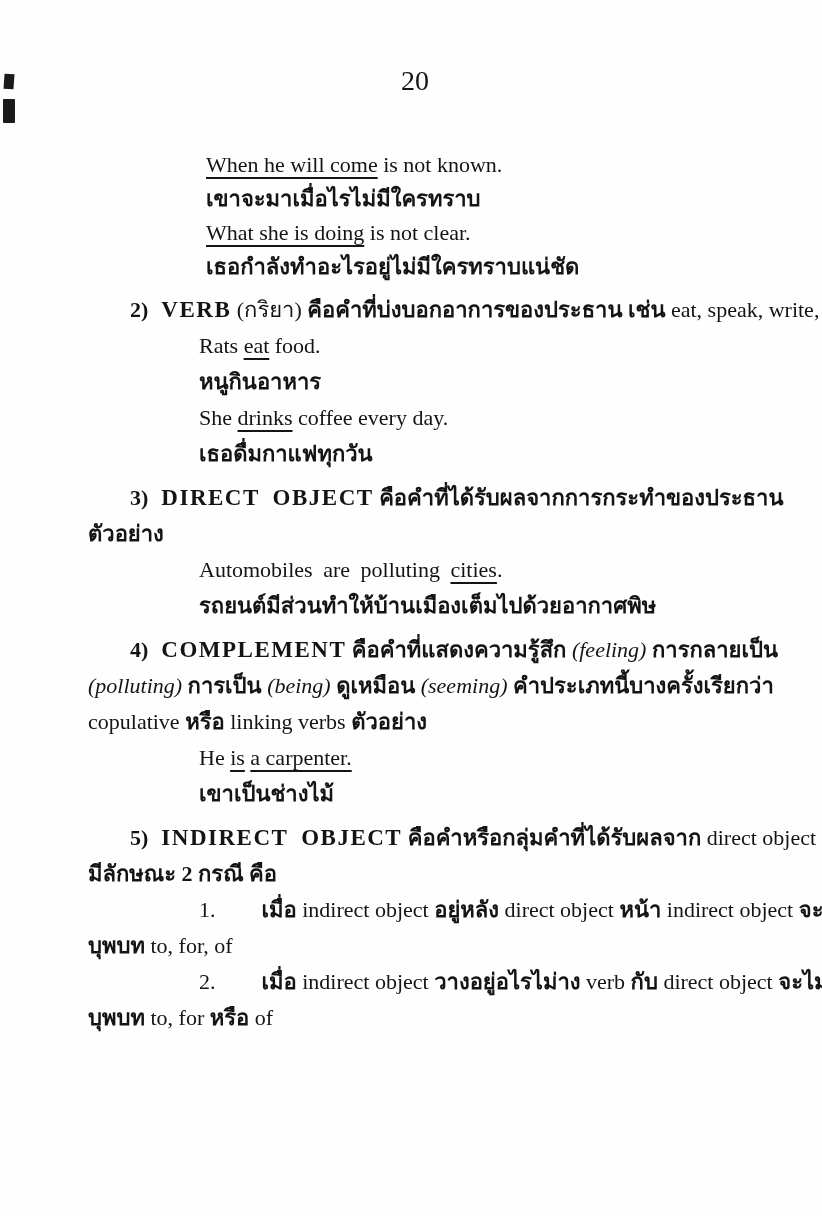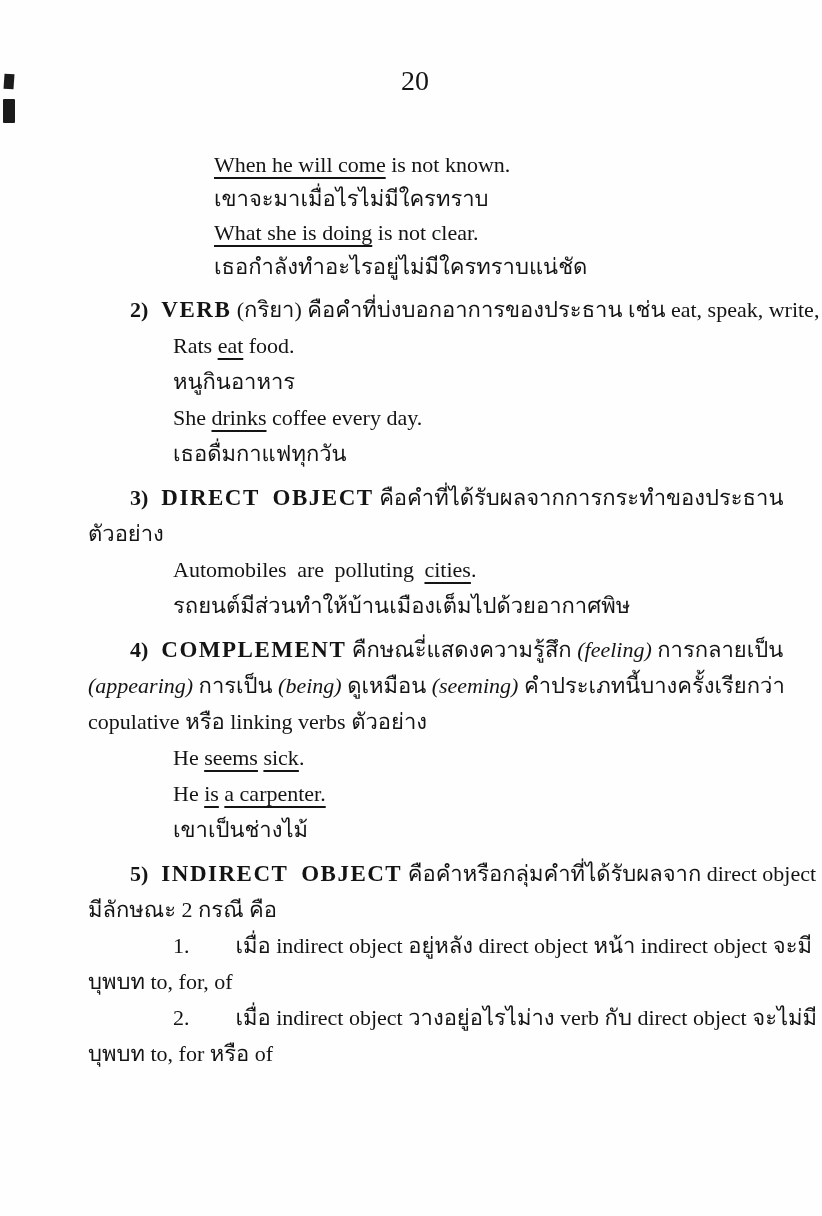--- a/index.html
+++ b/index.html
@@ -21,28 +21,28 @@
     line-height:36px;
     height:36px;
     white-space:nowrap;
   }
   .pagenum{
     margin-top:65px;
     text-align:center;
     font-size:28px;
   }
   .intro{margin-top:51px;margin-left:118px;}
-  .intro .line{line-height:34px;height:34px;margin-left:8px;}
+  .intro .line{line-height:34px;height:34px;}
   .section{margin-top:8px;}
   .head{margin-left:42px;}
-  .ex{margin-left:85px;}
+  .ex{margin-left:111px;}
   
   .num{font-weight:bold;margin-right:13px;}
   .ttl{font-weight:bold;font-size:23px;letter-spacing:1.5px;word-spacing:6px;}
-  .th{font-weight:normal;}
+  .th{font-weight:bold;}
   .i{font-style:italic;}
   .u{text-decoration:underline;text-underline-offset:5px;text-decoration-thickness:1.5px;}
   .nli{margin-right:46px;}
   .wsp{word-spacing:5px;text-align:right;}
   
   .artifact{position:absolute;background:#1b1b1b;}
   .a1{left:4px;top:9px;width:10px;height:15px;transform:rotate(4deg);}
   .a2{left:3px;top:34px;width:12px;height:24px;border-radius:1px;}
 </style>
 </head>
@@ -75,25 +75,24 @@
   <div class="section">
     <div class="line head"><span class="num">3)</span><span class="ttl">DIRECT OBJECT</span><span class="th">  คือคำที่ได้รับผลจากการกระทำของประธาน</span></div>
     <div class="line"><span class="th">ตัวอย่าง</span></div>
     <div class="ex">
       <div class="line"><span class="wsp">Automobiles are polluting </span><span class="u">cities</span><span>.</span></div>
       <div class="line"><span class="th">รถยนต์มีส่วนทำให้บ้านเมืองเต็มไปด้วยอากาศพิษ</span></div>
     </div>
   </div>
 
   <div class="section">
-    <div class="line head"><span class="num">4)</span><span class="ttl">COMPLEMENT</span><span class="th"> คืกษณะี่แสดงความรู้สึก </span><span class="i">(feeling)</span><span class="th"> การกลายเป็น</span></div>
-    <div class="line"><span class="i">(appearing) </span><span class="th">การเป็น </span><span class="i">(being) </span><span class="th">ดูเหมือน </span><span class="i">(seeming) </span><span class="th">คำประเภทนี้บางครั้งเรียกว่า</span></div>
+    <div class="line head"><span class="num">4)</span><span class="ttl">COMPLEMENT</span><span class="th"> คือคำที่แสดงความรู้สึก </span><span class="i">(feeling)</span><span class="th"> การกลายเป็น</span></div>
+    <div class="line"><span class="i">(polluting) </span><span class="th">การเป็น </span><span class="i">(being) </span><span class="th">ดูเหมือน </span><span class="i">(seeming) </span><span class="th">คำประเภทนี้บางครั้งเรียกว่า</span></div>
     <div class="line"><span>copulative </span><span class="th">หรือ</span><span> linking verbs </span><span class="th">ตัวอย่าง</span></div>
     <div class="ex">
-      <div class="line"><span>He </span><span class="u">seems</span><span> </span><span class="u">sick</span><span>.</span></div>
       <div class="line"><span>He </span><span class="u">is</span><span> </span><span class="u">a carpenter.</span></div>
       <div class="line"><span class="th">เขาเป็นช่างไม้</span></div>
     </div>
   </div>
 
   <div class="section">
     <div class="line head"><span class="num">5)</span><span class="ttl">INDIRECT OBJECT</span><span class="th"> คือคำหรือกลุ่มคำที่ได้รับผลจาก</span><span> direct object</span></div>
     <div class="line"><span class="th">มีลักษณะ 2 กรณี คือ</span></div>
     <div class="ex">
       <div class="line"><span class="nli">1.</span><span class="th">เมื่อ</span><span> indirect object </span><span class="th">อยู่หลัง</span><span> direct object </span><span class="th">หน้า</span><span> indirect object </span><span class="th">จะมี</span></div>

